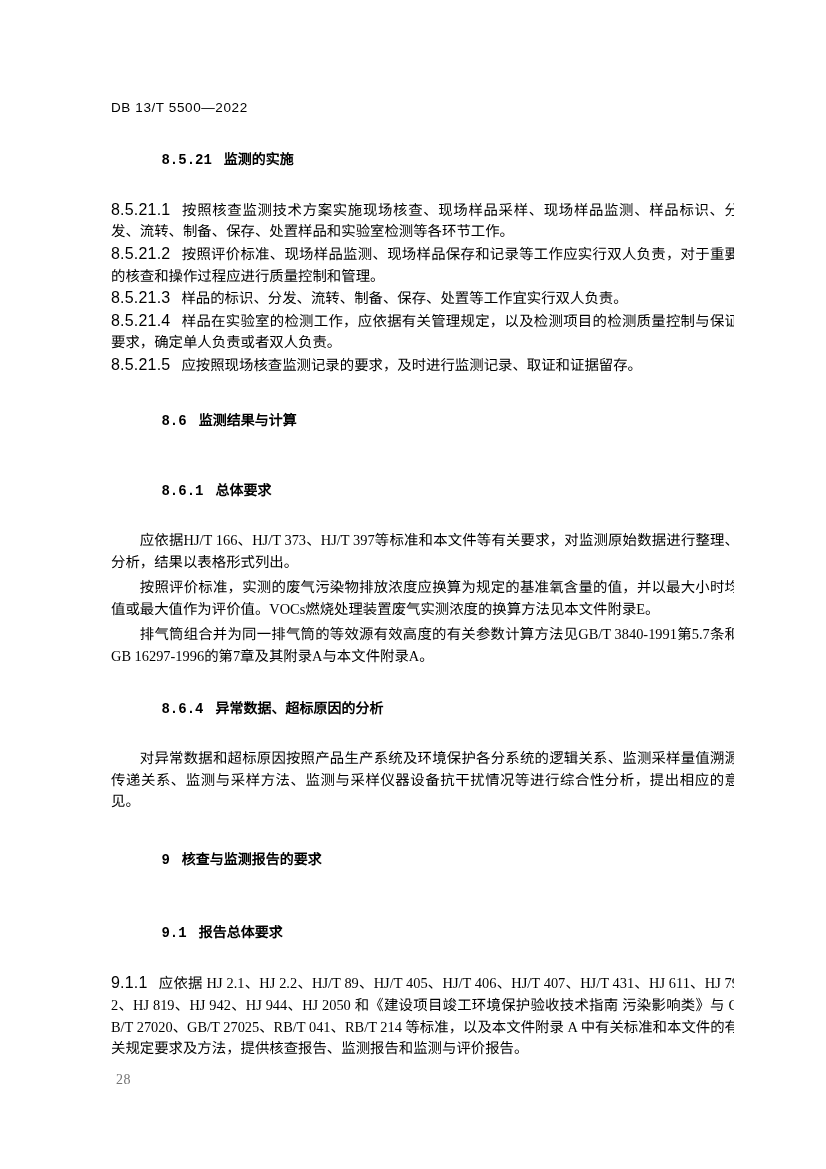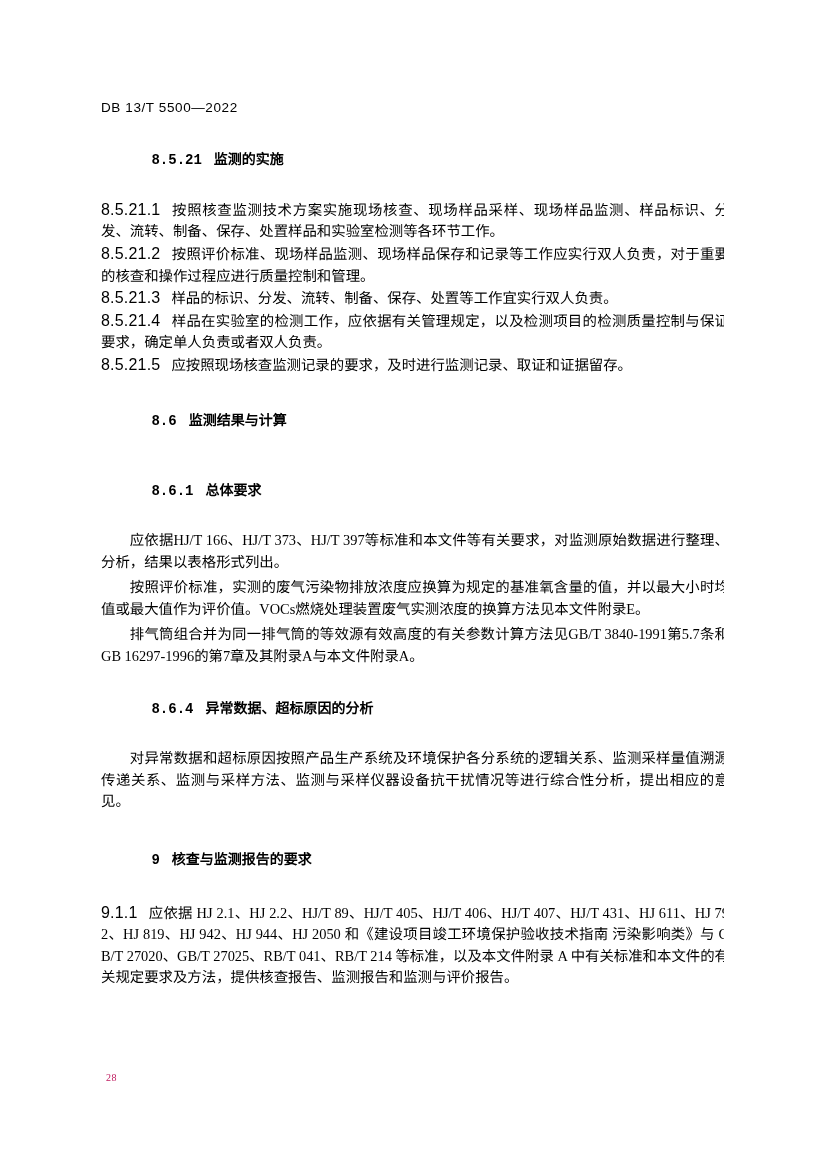--- a/index.html
+++ b/index.html
@@ -10,21 +10,21 @@
   body {
     width: 826px;
     height: 1169px;
     position: relative;
     font-family: "Liberation Serif", "DejaVu Serif", serif;
     color: #000000;
     -webkit-font-smoothing: antialiased;
   }
   .page {
     position: absolute;
-    left: 2px;
+    left: 12px;
     top: 0;
     width: 722px;
     height: 1169px;
     box-sizing: border-box;
     padding: 100px 99px 0 99px;
     overflow: hidden;
   }
   .content {
     width: 628px;
   }
@@ -81,23 +81,23 @@
     font-size: 16px;
     letter-spacing: 0.2px;
   }
   .item-sep { display: inline-block; width: 11px; }
 
   
   .page-number {
     position: absolute;
     left: 104px;
     top: 1072px;
-    font-size: 10px;
+    font-size: 14px;
     font-family: "Liberation Serif", "DejaVu Serif", serif;
-    color: #be185d;
+    color: #737373;
     letter-spacing: 0.5px;
   }
 </style>
 </head>
 <body>
 
 <div class="page">
   <div class="content">
 
     <div class="running-header">DB 13/T 5500—2022</div>
@@ -131,19 +131,22 @@
 
     <div class="h-clause lvl3">
       <span class="h-num">8.6.4</span><span class="h-gap"></span><span>异常数据、超标原因的分析</span>
     </div>
     <p class="body indent">对异常数据和超标原因按照产品生产系统及环境保护各分系统的逻辑关系、监测采样量值溯源传递关系、监测与采样方法、监测与采样仪器设备抗干扰情况等进行综合性分析，提出相应的意见。</p>
 
     <div class="h-clause lvl1">
       <span class="h-num">9</span><span class="h-gap"></span><span>核查与监测报告的要求</span>
     </div>
 
+    <div class="h-clause lvl2">
+      <span class="h-num">9.1</span><span class="h-gap"></span><span>报告总体要求</span>
+    </div>
 
     <p class="item"><span class="item-num">9.1.1</span><span class="item-sep"></span><span>应依据 HJ 2.1、HJ 2.2、HJ/T 89、HJ/T 405、HJ/T 406、HJ/T 407、HJ/T 431、HJ 611、HJ 792、HJ 819、HJ 942、HJ 944、HJ 2050 和《建设项目竣工环境保护验收技术指南 污染影响类》与 GB/T 27020、GB/T 27025、RB/T 041、RB/T 214 等标准，以及本文件附录 A 中有关标准和本文件的有关规定要求及方法，提供核查报告、监测报告和监测与评价报告。</span></p>
 
   </div>
 
   <div class="page-number">28</div>
 </div>
 
 </body></html>

